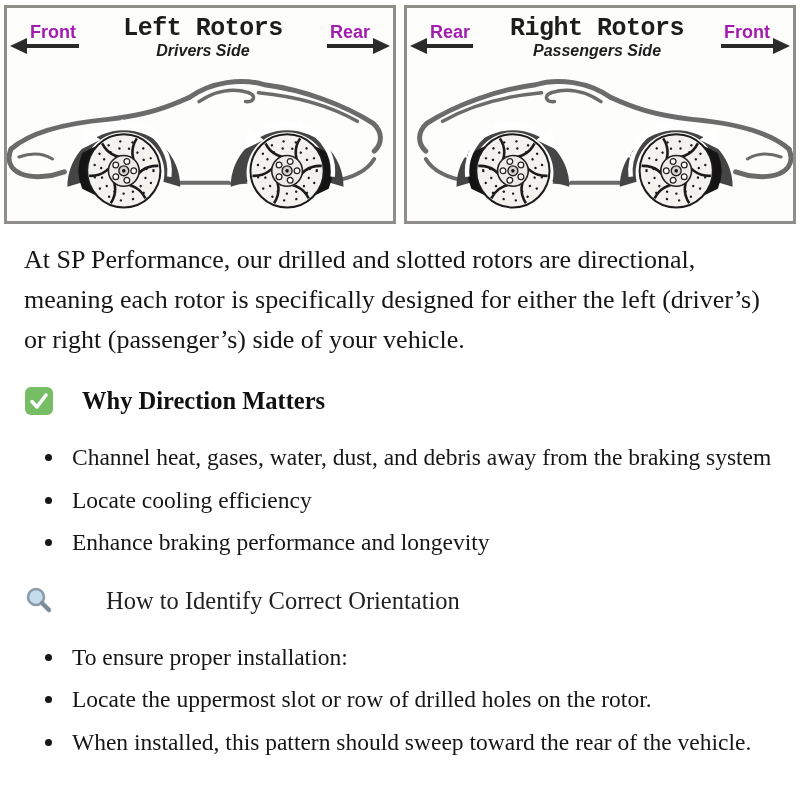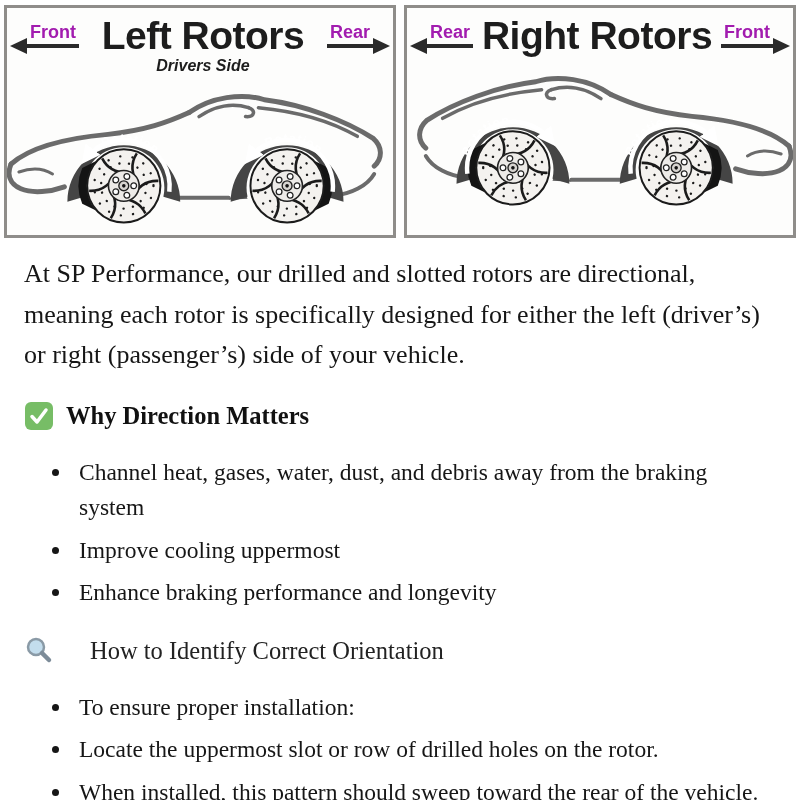--- a/index.html
+++ b/index.html
@@ -13,36 +13,36 @@
   .diagram { display:flex; gap:8px; padding:5px 4px 0; }
   .panel { flex:1; border:3px solid #8f8d8a; background:#fdfdfc; }
   .panel-header { display:flex; justify-content:space-between; align-items:flex-start; padding:10px 20px 0; }
   .dir { position:relative; font-family:"Liberation Sans",sans-serif; font-weight:bold;
          font-size:18px; color:#a21caf; border-bottom:4px solid #2a2a2a; padding:0 3px 1px; margin-top:4px; }
   .dir .tri { position:absolute; bottom:-10px; width:0; height:0;
               border-top:8px solid transparent; border-bottom:8px solid transparent; }
   .tri-left  { left:-17px;  border-right:17px solid #2a2a2a; }
   .tri-right { right:-17px; border-left:17px solid #2a2a2a; }
   .titles { text-align:center; font-family:"Liberation Sans",sans-serif; color:#1d1d1d; margin-top:-2px; }
-  .p-title { font-size:39px; font-weight:bold; letter-spacing:-0.5px; line-height:1.05; }
+  .p-title { font-size:25px; font-weight:bold; letter-spacing:-0.5px; line-height:1.05;font-family:Liberation Mono, monospace; }
   .p-sub   { font-size:16px; font-weight:bold; font-style:italic; }
   .car-svg { display:block; width:100%; height:auto; }
   .rot-arrow { stroke:#ffffff; stroke-width:4.5; fill:none; }
   .rot-text { font-family:"Liberation Sans",sans-serif; font-size:12px; font-weight:bold;
               fill:#ffffff; letter-spacing:1px; }
   
   .content { padding: 16px 24px 0; }
   .intro { font-size:26px; line-height:1.55; max-width:762px; margin-bottom:14px; }
-  .sec-head { display:flex; align-items:center; gap:12px; margin:26px 0 24px; }
+  .sec-head { display:flex; align-items:center; gap:28px; margin:26px 0 24px; }
   .sec-head svg { flex:0 0 auto; }
   .h-bold { font-size:24.5px; font-weight:bold; color:#111; }
   .h-reg  { font-size:24.5px; font-weight:normal; color:#222;margin-left:24px; }
   .lead { font-size:23.5px; margin:22px 0 8px; }
   ul { margin:12px 0 12px; padding-left:42px; }
-  li { font-size:23.5px; line-height:1.5; padding-left:6px; margin:7px 7px; max-width:706px; }
+  li { font-size:23.5px; line-height:1.5; padding-left:6px; margin:7px 0; max-width:706px; }
 </style>
 </head>
 <body>
 
 <div class="diagram">
 
   <div class="panel">
     <div class="panel-header">
       <span class="dir">
         <span class="tri tri-left"></span>
@@ -116,20 +116,21 @@
   </div>
 
   <div class="panel">
     <div class="panel-header">
       <span class="dir">
         <span class="tri tri-left"></span>
         <span>Rear</span>
       </span>
       <span class="titles">
         <div class="p-title">Right Rotors</div>
+        <div class="p-sub">Passengers Side</div>
       </span>
       <span class="dir">
         <span>Front</span>
         <span class="tri tri-right"></span>
       </span>
     </div>
     <svg class="car-svg" viewBox="0 0 390 162" xmlns="http://www.w3.org/2000/svg" xmlns:xlink="http://www.w3.org/1999/xlink">
       <defs>
         <marker id="ahB" viewBox="0 0 10 10" refX="6" refY="5" markerWidth="4.2" markerHeight="4.2" orient="auto">
           <path d="M0 0 L10 5 L0 10 Z" fill="#ffffff"></path>
@@ -198,21 +199,21 @@
     <svg width="30" height="30" viewBox="0 0 30 30">
       <rect x="1" y="1" width="28" height="28" rx="6" fill="#77bd66"></rect>
       <path d="M8 15.5 L13 21 L22 9" stroke="#ffffff" stroke-width="3.5" fill="none" stroke-linecap="round" stroke-linejoin="round"></path>
     </svg>
     <span class="h-bold">Why Direction Matters</span>
   </div>
 
 
   <ul>
     <li>Channel heat, gases, water, dust, and debris away from the braking system</li>
-    <li>Improve cooling uppermost</li>
+    <li>Locate cooling efficiency</li>
     <li>Enhance braking performance and longevity</li>
   </ul>
 
   <div class="sec-head">
     <svg width="30" height="30" viewBox="0 0 30 30">
       <circle cx="12" cy="11" r="8" fill="#c3dded" stroke="#8a9aa6" stroke-width="2.5"></circle>
       <line x1="18" y1="17" x2="25" y2="24" stroke="#7d8c99" stroke-width="4.5" stroke-linecap="round"></line>
     </svg>
     <span class="h-reg">How to Identify Correct Orientation</span>
   </div>

